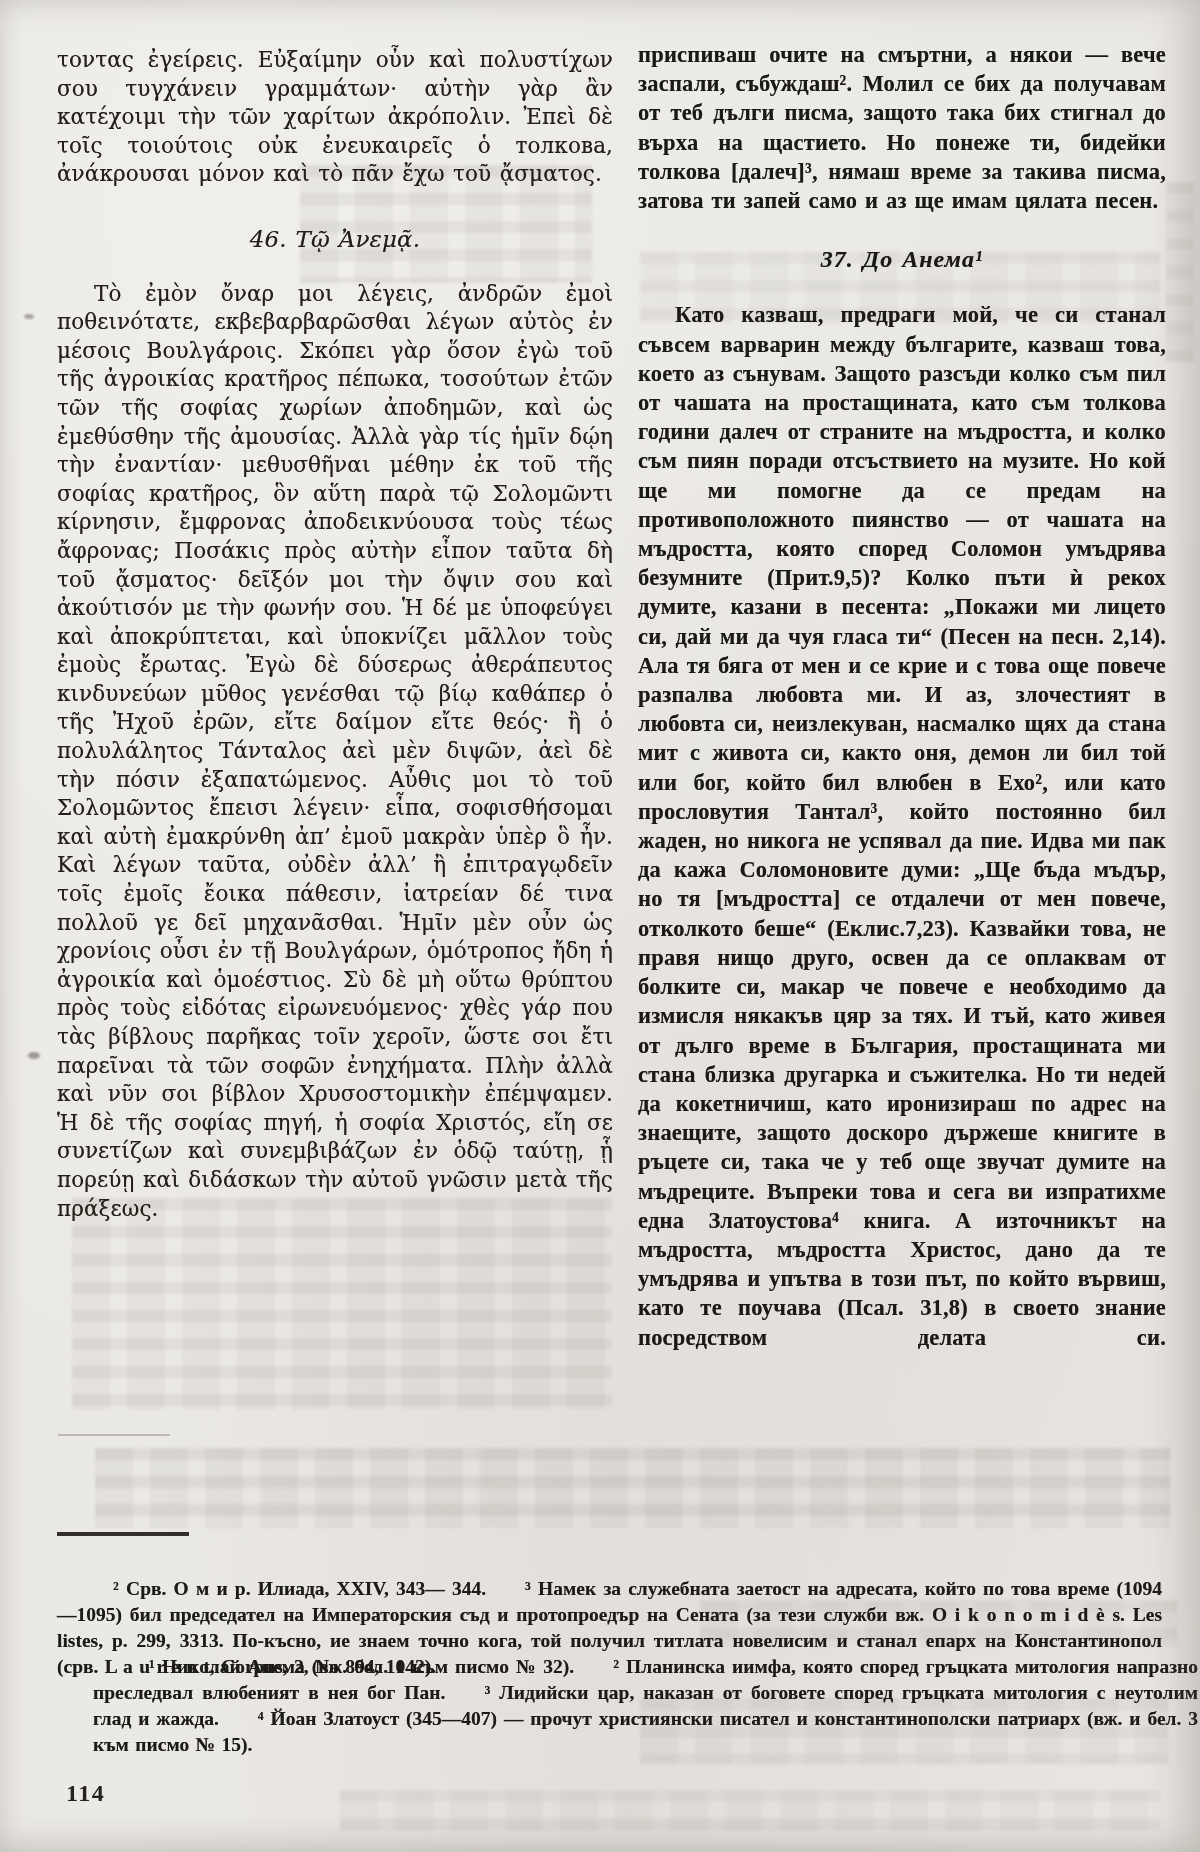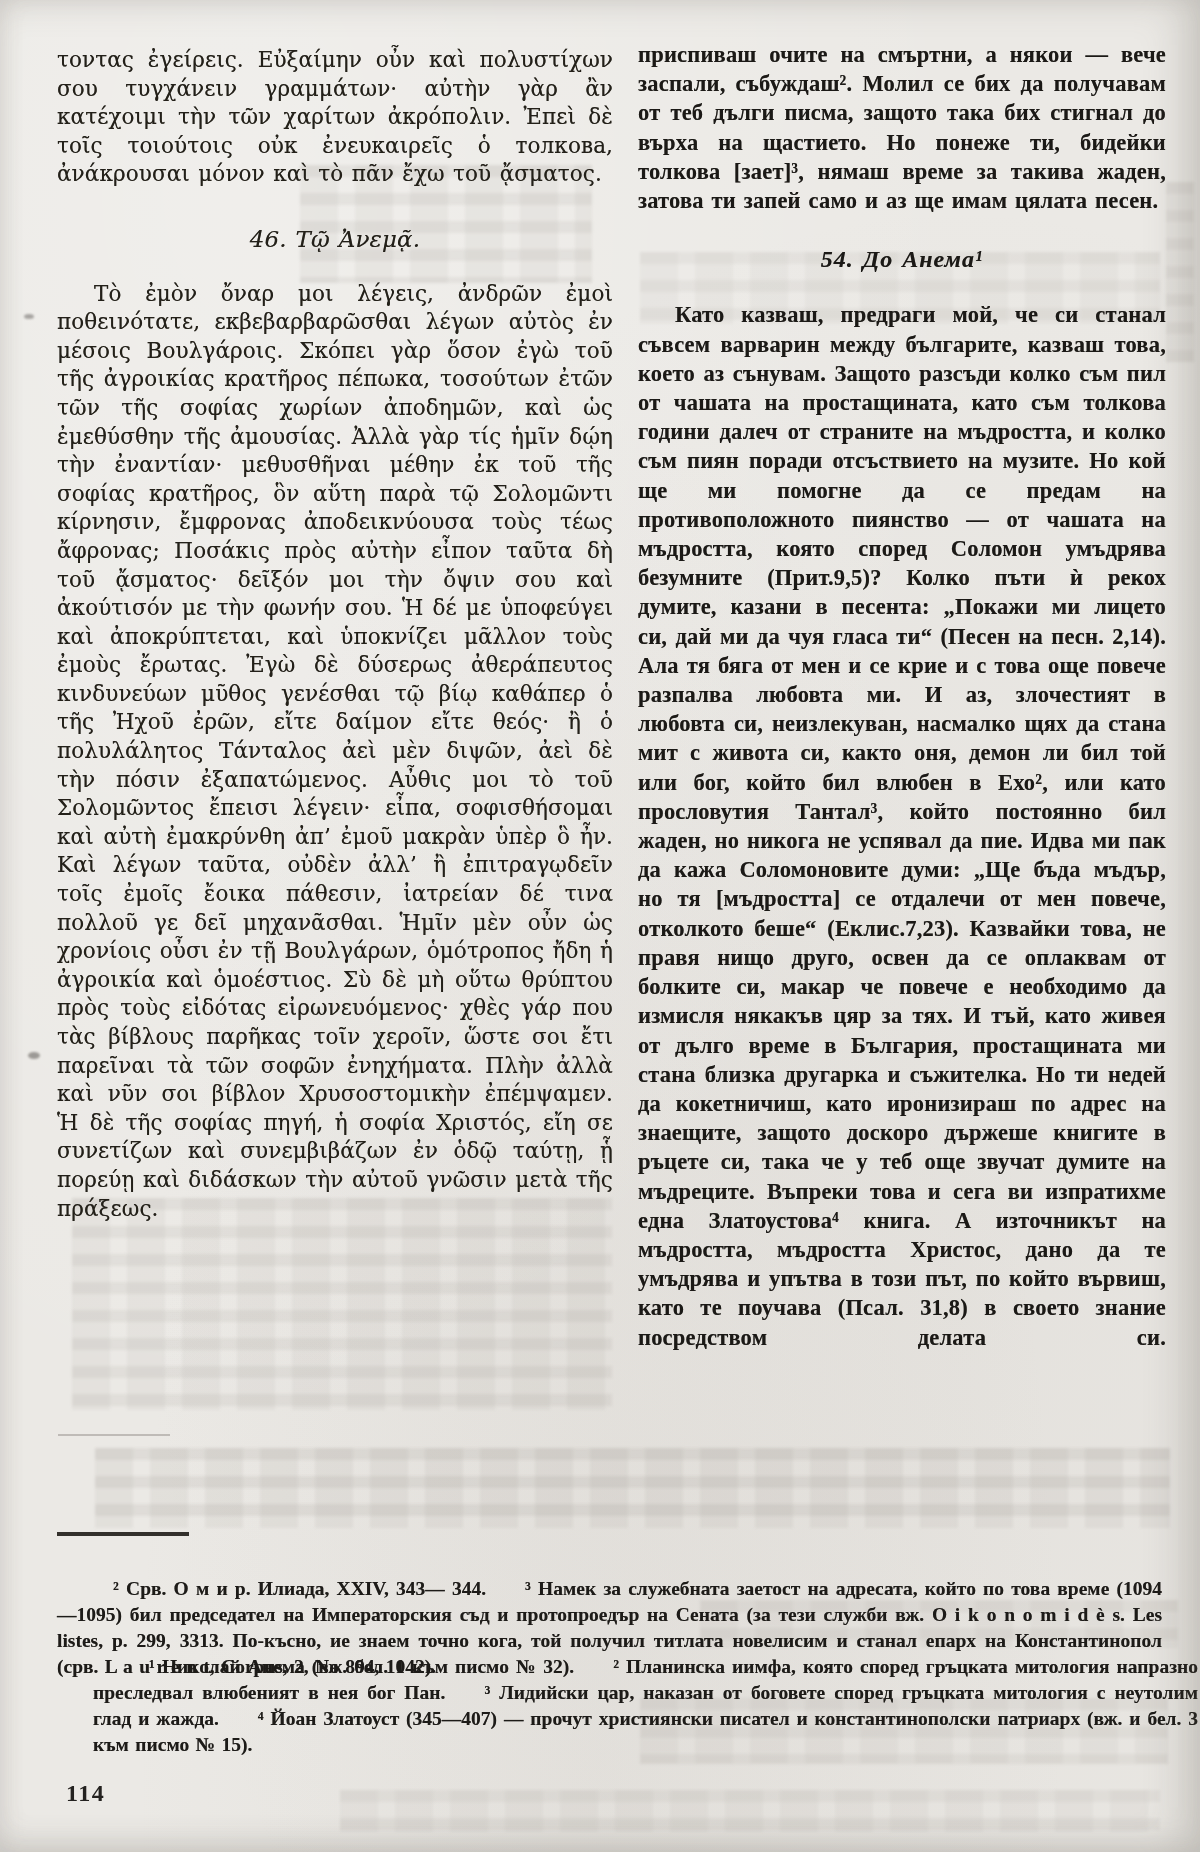--- a/index.html
+++ b/index.html
@@ -84,22 +84,22 @@
   <div class="ghost g7"></div>
   <div class="ghost g8"></div>
 
   <section class="col greek" lang="el">
     <p class="para" lang="el">τοντας ἐγείρεις. Εὐξαίμην οὖν καὶ πολυστίχων σου τυγχάνειν γραμμάτων· αὐτὴν γὰρ ἂν κατέχοιμι τὴν τῶν χαρίτων ἀκρόπολιν. Ἐπεὶ δὲ τοῖς τοιούτοις οὐκ ἐνευκαιρεῖς ὁ толкова, ἀνάκρουσαι μόνον καὶ τὸ πᾶν ἔχω τοῦ ᾄσματος.</p>
     <h2 class="head greek-head">46. Τῷ Ἀνεμᾷ.</h2>
     <p class="para indent" lang="el">Τὸ ἐμὸν ὄναρ μοι λέγεις, ἀνδρῶν ἐμοὶ ποθεινότατε, εκβεβαρβαρῶσθαι λέγων αὐτὸς ἐν μέσοις Βουλγάροις. Σκόπει γὰρ ὅσον ἐγὼ τοῦ τῆς ἀγροικίας κρατῆρος πέπωκα, τοσούτων ἐτῶν τῶν τῆς σοφίας χωρίων ἀποδημῶν, καὶ ὡς ἐμεθύσθην τῆς ἀμουσίας. Ἀλλὰ γὰρ τίς ἡμῖν δῴη τὴν ἐναντίαν· μεθυσθῆναι μέθην ἐκ τοῦ τῆς σοφίας κρατῆρος, ὃν αὕτη παρὰ τῷ Σολομῶντι κίρνησιν, ἔμφρονας ἀποδεικνύουσα τοὺς τέως ἄφρονας; Ποσάκις πρὸς αὐτὴν εἶπον ταῦτα δὴ τοῦ ᾄσματος· δεῖξόν μοι τὴν ὄψιν σου καὶ ἀκούτισόν με τὴν φωνήν σου. Ἡ δέ με ὑποφεύγει καὶ ἀποκρύπτεται, καὶ ὑποκνίζει μᾶλλον τοὺς ἐμοὺς ἔρωτας. Ἐγὼ δὲ δύσερως ἀθεράπευτος κινδυνεύων μῦθος γενέσθαι τῷ βίῳ καθάπερ ὁ τῆς Ἠχοῦ ἐρῶν, εἴτε δαίμον εἴτε θεός· ἢ ὁ πολυλάλητος Τάνταλος ἀεὶ μὲν διψῶν, ἀεὶ δὲ τὴν πόσιν ἐξαπατώμενος. Αὖθις μοι τὸ τοῦ Σολομῶντος ἔπεισι λέγειν· εἶπα, σοφισθήσομαι καὶ αὐτὴ ἐμακρύνθη ἀπ’ ἐμοῦ μακρὰν ὑπὲρ ὃ ἦν. Καὶ λέγων ταῦτα, οὐδὲν ἀλλ’ ἢ ἐπιτραγῳδεῖν τοῖς ἐμοῖς ἔοικα πάθεσιν, ἰατρείαν δέ τινα πολλοῦ γε δεῖ μηχανᾶσθαι. Ἡμῖν μὲν οὖν ὡς χρονίοις οὖσι ἐν τῇ Βουλγάρων, ὁμότροπος ἤδη ἡ ἀγροικία καὶ ὁμοέστιος. Σὺ δὲ μὴ οὕτω θρύπτου πρὸς τοὺς εἰδότας εἰρωνευόμενος· χθὲς γάρ που τὰς βίβλους παρῆκας τοῖν χεροῖν, ὥστε σοι ἔτι παρεῖναι τὰ τῶν σοφῶν ἐνηχήματα. Πλὴν ἀλλὰ καὶ νῦν σοι βίβλον Χρυσοστομικὴν ἐπέμψαμεν. Ἡ δὲ τῆς σοφίας πηγή, ἡ σοφία Χριστός, εἴη σε συνετίζων καὶ συνεμβιβάζων ἐν ὁδῷ ταύτῃ, ᾗ πορεύῃ καὶ διδάσκων τὴν αὐτοῦ γνῶσιν μετὰ τῆς πράξεως.</p>
   </section>
 
   <section class="col bulg" lang="bg">
-    <p class="para" lang="bg">приспиваш очите на смъртни, а някои — вече заспали, събуждаш². Молил се бих да получавам от теб дълги писма, защото така бих стигнал до върха на щастието. Но понеже ти, бидейки толкова [зает]³, нямаш време за такива жаден, затова ти запей само и аз ще имам цялата песен.</p>
-    <h2 class="head bulg-head">54. До Анема¹</h2>
+    <p class="para" lang="bg">приспиваш очите на смъртни, а някои — вече заспали, събуждаш². Молил се бих да получавам от теб дълги писма, защото така бих стигнал до върха на щастието. Но понеже ти, бидейки толкова [далеч]³, нямаш време за такива писма, затова ти запей само и аз ще имам цялата песен.</p>
+    <h2 class="head bulg-head">37. До Анема¹</h2>
     <p class="para indent justify-last" lang="bg">Като казваш, предраги мой, че си станал съвсем варварин между българите, казваш това, което аз сънувам. Защото разсъди колко съм пил от чашата на простащината, като съм толкова години далеч от страните на мъдростта, и колко съм пиян поради отсъствието на музите. Но кой ще ми помогне да се предам на противоположното пиянство — от чашата на мъдростта, която според Соломон умъдрява безумните (Прит.9,5)? Колко пъти ѝ рекох думите, казани в песента: „Покажи ми лицето си, дай ми да чуя гласа ти“ (Песен на песн. 2,14). Ала тя бяга от мен и се крие и с това още повече разпалва любовта ми. И аз, злочестият в любовта си, неизлекуван, насмалко щях да стана мит с живота си, както оня, демон ли бил той или бог, който бил влюбен в Ехо², или като прословутия Тантал³, който постоянно бил жаден, но никога не успявал да пие. Идва ми пак да кажа Соломоновите думи: „Ще бъда мъдър, но тя [мъдростта] се отдалечи от мен повече, отколкото беше“ (Еклис.7,23). Казвайки това, не правя нищо друго, освен да се оплаквам от болките си, макар че повече е необходимо да измисля някакъв цяр за тях. И тъй, като живея от дълго време в България, простащината ми стана близка другарка и съжителка. Но ти недей да кокетничиш, като иронизираш по адрес на знаещите, защото доскоро държеше книгите в ръцете си, така че у теб още звучат думите на мъдреците. Въпреки това и сега ви изпратихме една Златоустова⁴ книга. А източникът на мъдростта, мъдростта Христос, дано да те умъдрява и упътва в този път, по който вървиш, като те поучава (Псал. 31,8) в своето знание посредством делата си.</p>
   </section>
 
   <div class="pre-rule"></div>
   <div class="fn-rule"></div>
   <p class="footnote fn1" lang="bg">² Срв. О м и р. Илиада, XXIV, 343— 344.  ³ Намек за служебната заетост на адресата, който по това време (1094—1095) бил председател на Императорския съд и протопроедър на Сената (за тези служби вж. O i k o n o m i d è s. Les listes, p. 299, 3313. По-късно, ие знаем точно кога, той получил титлата новелисим и станал епарх на Константинопол (срв. L a u r e n t, Corpus, 2, No 894, 1042).</p>
   <p class="footnote fn2" lang="bg">¹ Николай Анема (вж. бел. 1 към писмо № 32).  ² Планинска иимфа, която според гръцката митология напразно преследвал влюбеният в нея бог Пан.  ³ Лидийски цар, наказан от боговете според гръцката митология с неутолим глад и жажда.  ⁴ Йоан Златоуст (345—407) — прочут християнски писател и константинополски патриарх (вж. и бел. 3 към писмо № 15).</p>
 
   <div class="page-number">114</div>
 

